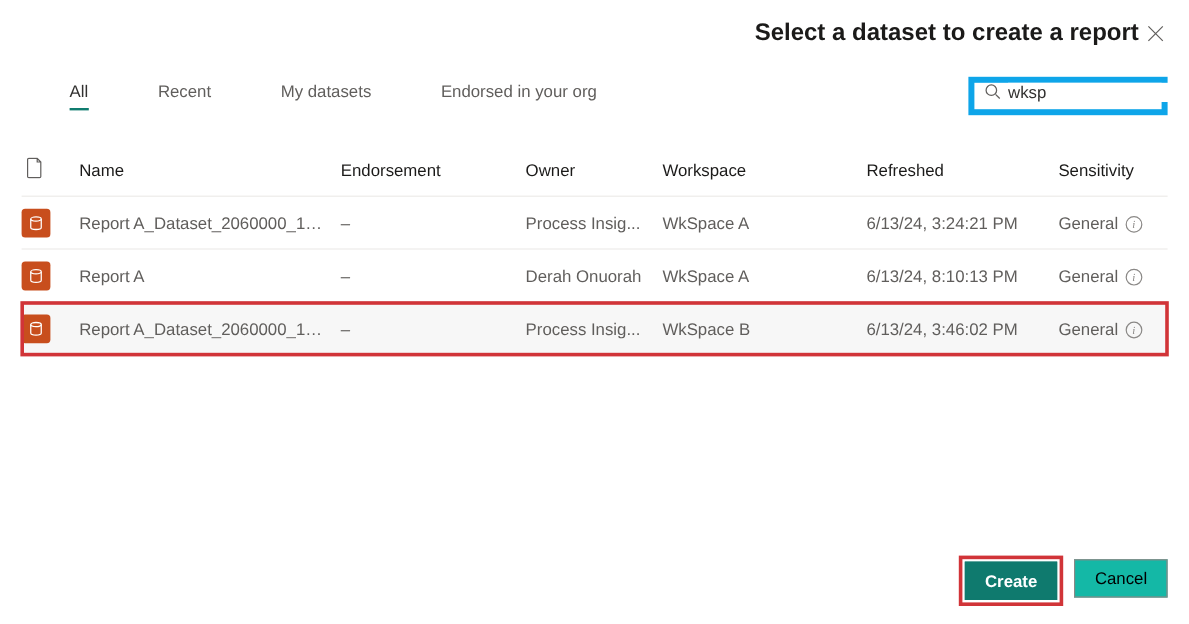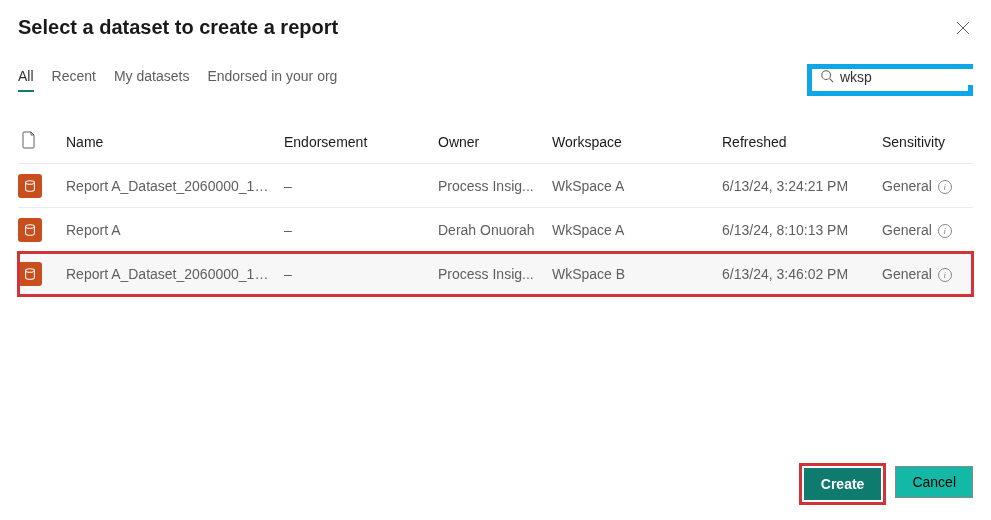--- a/index.html
+++ b/index.html
@@ -8,23 +8,24 @@
       font-size: 14px;
       color: #323130;
       background: #fff;
       width: 991px;
       height: 520px;
       position: relative;
       padding: 16px 18px 18px 18px;
     }
     .header {
       display: flex;
-      justify-content: space-between;
+      justify-content: flex-end;
       align-items: flex-start;
       margin-bottom: 22px;
+      margin-left: 48px;
     }
     .title {
       font-size: 20px;
       font-weight: 600;
       color: #1b1a19;
     }
     .close-btn {
       width: 28px; height: 28px;
       display: flex; align-items: center; justify-content: center;
       cursor: pointer;
@@ -38,20 +39,21 @@
       justify-content: space-between;
       align-items: center;
       margin-bottom: 24px;
     }
     .tabs { display: flex; gap: 18px; }
     .tab {
       color: #605e5c;
       cursor: pointer;
       padding-bottom: 6px;
       border-bottom: 2px solid transparent;
+      margin-left: 40px;
     }
     .tab.active {
       color: #323130;
       font-weight: 400;
       border-bottom: 2px solid #107c6f;
     }
     .search-box {
       display: flex;
       align-items: flex-start;
       border: 5px solid #0ea5e9;

